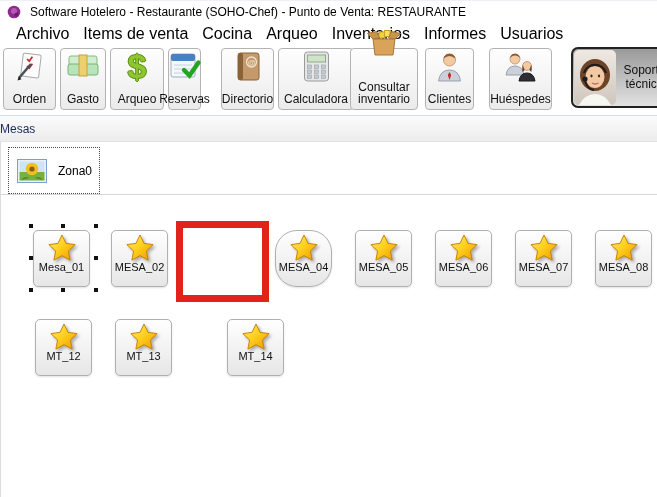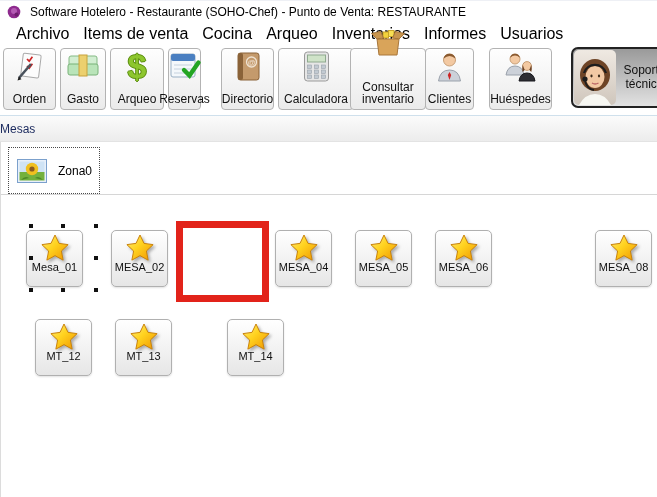--- a/index.html
+++ b/index.html
@@ -167,21 +167,21 @@
               <rect x="18.5" y="19" width="4" height="3.4"></rect>
             <rect x="4.5" y="24" width="4" height="3.4"></rect>
               <rect x="11.5" y="24" width="4" height="3.4"></rect>
               <rect x="18.5" y="24" width="4" height="3.4"></rect>
           </g>
         </svg>
       </span>
       <span class="tlabel">Calculadora</span>
     </div>
 
-    <div class="tbtn" style="left:350px;width:76px;gap:24px;">
+    <div class="tbtn" style="left:350px;width:68px;gap:24px;">
       <span class="ticon">
         <svg width="36" height="30" viewBox="0 0 36 30">
           <rect x="13" y="5" width="5.5" height="6" fill="#f2d23a" stroke="#c9a32a"></rect>
           <rect x="18.5" y="3.5" width="5.5" height="6" fill="#f7df55" stroke="#c9a32a"></rect>
           <polygon points="7,12 29,12 27,28 9,28" fill="#d9a45a" stroke="#a8763a"></polygon>
           <polygon points="7,12 1.5,6.5 10.5,4.5 13.5,11" fill="#c8954e" stroke="#a8763a"></polygon>
           <polygon points="29,12 34.5,6.5 25.5,4.5 22.5,11" fill="#c8954e" stroke="#a8763a"></polygon>
         </svg>
       </span>
       <span class="tlabel">Consultar inventario</span>
@@ -255,40 +255,40 @@
 
     <div class="handle" style="left:28px;top:82px;"></div>
     <div class="handle" style="left:60px;top:82px;"></div>
     <div class="handle" style="left:93px;top:82px;"></div>
     <div class="handle" style="left:28px;top:114px;"></div>
     <div class="handle" style="left:93px;top:114px;"></div>
     <div class="handle" style="left:28px;top:146px;"></div>
     <div class="handle" style="left:60px;top:146px;"></div>
     <div class="handle" style="left:93px;top:146px;"></div>
 
-    <div class="mesa" style="left:25px;top:88px;">
+    <div class="mesa" style="left:32px;top:88px;">
       <span class="star-wrap">
           <svg width="32" height="30" viewBox="0 0 24 24">
             <polygon points="12,1.6 15.2,8.3 22.5,9.3 17.1,14.4 18.5,21.7 12,18.1 5.5,21.7 6.9,14.4 1.5,9.3 8.8,8.3" fill="url(#gstar)" stroke="#c9820a" stroke-width="0.8"></polygon>
           </svg>
         </span>
       <span class="mlabel">Mesa_01</span>
     </div>
     <div class="mesa" style="left:110px;top:88px;">
       <span class="star-wrap">
           <svg width="32" height="30" viewBox="0 0 24 24">
             <polygon points="12,1.6 15.2,8.3 22.5,9.3 17.1,14.4 18.5,21.7 12,18.1 5.5,21.7 6.9,14.4 1.5,9.3 8.8,8.3" fill="url(#gstar)" stroke="#c9820a" stroke-width="0.8"></polygon>
           </svg>
         </span>
       <span class="mlabel">MESA_02</span>
     </div>
 
     <div class="red-box"></div>
 
-    <div class="mesa" style="left:274px;top:88px;">
+    <div class="mesa" style="left:274px;top:88px;border-radius:22px;">
       <span class="star-wrap">
           <svg width="32" height="30" viewBox="0 0 24 24">
             <polygon points="12,1.6 15.2,8.3 22.5,9.3 17.1,14.4 18.5,21.7 12,18.1 5.5,21.7 6.9,14.4 1.5,9.3 8.8,8.3" fill="url(#gstar)" stroke="#c9820a" stroke-width="0.8"></polygon>
           </svg>
         </span>
       <span class="mlabel">MESA_04</span>
     </div>
     <div class="mesa" style="left:354px;top:88px;">
       <span class="star-wrap">
           <svg width="32" height="30" viewBox="0 0 24 24">
@@ -298,20 +298,28 @@
       <span class="mlabel">MESA_05</span>
     </div>
     <div class="mesa" style="left:434px;top:88px;">
       <span class="star-wrap">
           <svg width="32" height="30" viewBox="0 0 24 24">
             <polygon points="12,1.6 15.2,8.3 22.5,9.3 17.1,14.4 18.5,21.7 12,18.1 5.5,21.7 6.9,14.4 1.5,9.3 8.8,8.3" fill="url(#gstar)" stroke="#c9820a" stroke-width="0.8"></polygon>
           </svg>
         </span>
       <span class="mlabel">MESA_06</span>
     </div>
+    <div class="mesa" style="left:514px;top:88px;">
+      <span class="star-wrap">
+          <svg width="32" height="30" viewBox="0 0 24 24">
+            <polygon points="12,1.6 15.2,8.3 22.5,9.3 17.1,14.4 18.5,21.7 12,18.1 5.5,21.7 6.9,14.4 1.5,9.3 8.8,8.3" fill="url(#gstar)" stroke="#c9820a" stroke-width="0.8"></polygon>
+          </svg>
+        </span>
+      <span class="mlabel">MESA_07</span>
+    </div>
     <div class="mesa" style="left:594px;top:88px;">
       <span class="star-wrap">
           <svg width="32" height="30" viewBox="0 0 24 24">
             <polygon points="12,1.6 15.2,8.3 22.5,9.3 17.1,14.4 18.5,21.7 12,18.1 5.5,21.7 6.9,14.4 1.5,9.3 8.8,8.3" fill="url(#gstar)" stroke="#c9820a" stroke-width="0.8"></polygon>
           </svg>
         </span>
       <span class="mlabel">MESA_08</span>
     </div>
 
     <div class="mesa" style="left:34px;top:177px;">

